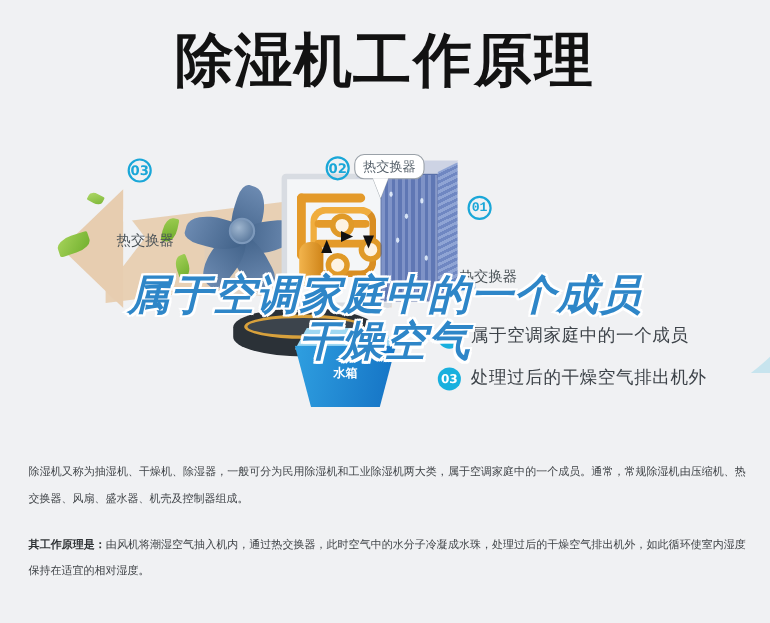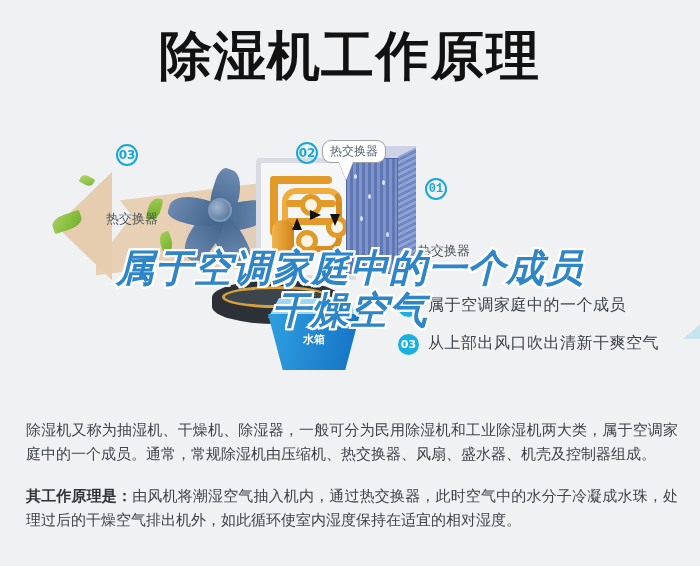--- a/index.html
+++ b/index.html
@@ -278,21 +278,21 @@
        2px 0 0 #fff, -2px 0 0 #fff, 0 2px 0 #fff, 0 -2px 0 #fff,
        2px 2px 0 #fff, -2px 2px 0 #fff, 2px -2px 0 #fff, -2px -2px 0 #fff;
   }
   .overlay .line2 { margin-top:2px; }
 
   
   .copy {
     position:absolute; left:26px; top:418px; width:652px;
   }
   .copy p {
-    font-size:15px;
+    font-size:10px;
     line-height:24px;
     color:#3f4347;
     font-family:Liberation Sans, sans-serif;
     text-align:justify;
   }
   .copy p.second { margin-top:18px; }
   .copy b { font-weight:bold; color:#2f3336; }
 </style>
 </head>
 <body>
@@ -379,21 +379,21 @@
     <div class="badge hollow" style="left:425px; top:58px;font-family:Liberation Mono, monospace;">01</div>
     <div class="cap" style="left:418px; top:122px;">热交换器</div>
 
     <div class="steps">
       <div class="step">
         <span class="num">02</span>
         <span class="txt">属于空调家庭中的一个成员</span>
       </div>
       <div class="step">
         <span class="num">03</span>
-        <span class="txt">从上部出风口吹出清新干爽空气</span>
+        <span class="txt">处理过后的干燥空气排出机外</span>
       </div>
     </div>
 
   </div>
 
   <div class="overlay">
     <div class="line1">属于空调家庭中的一个成员</div>
     <div class="line2">干燥空气</div>
   </div>
 

